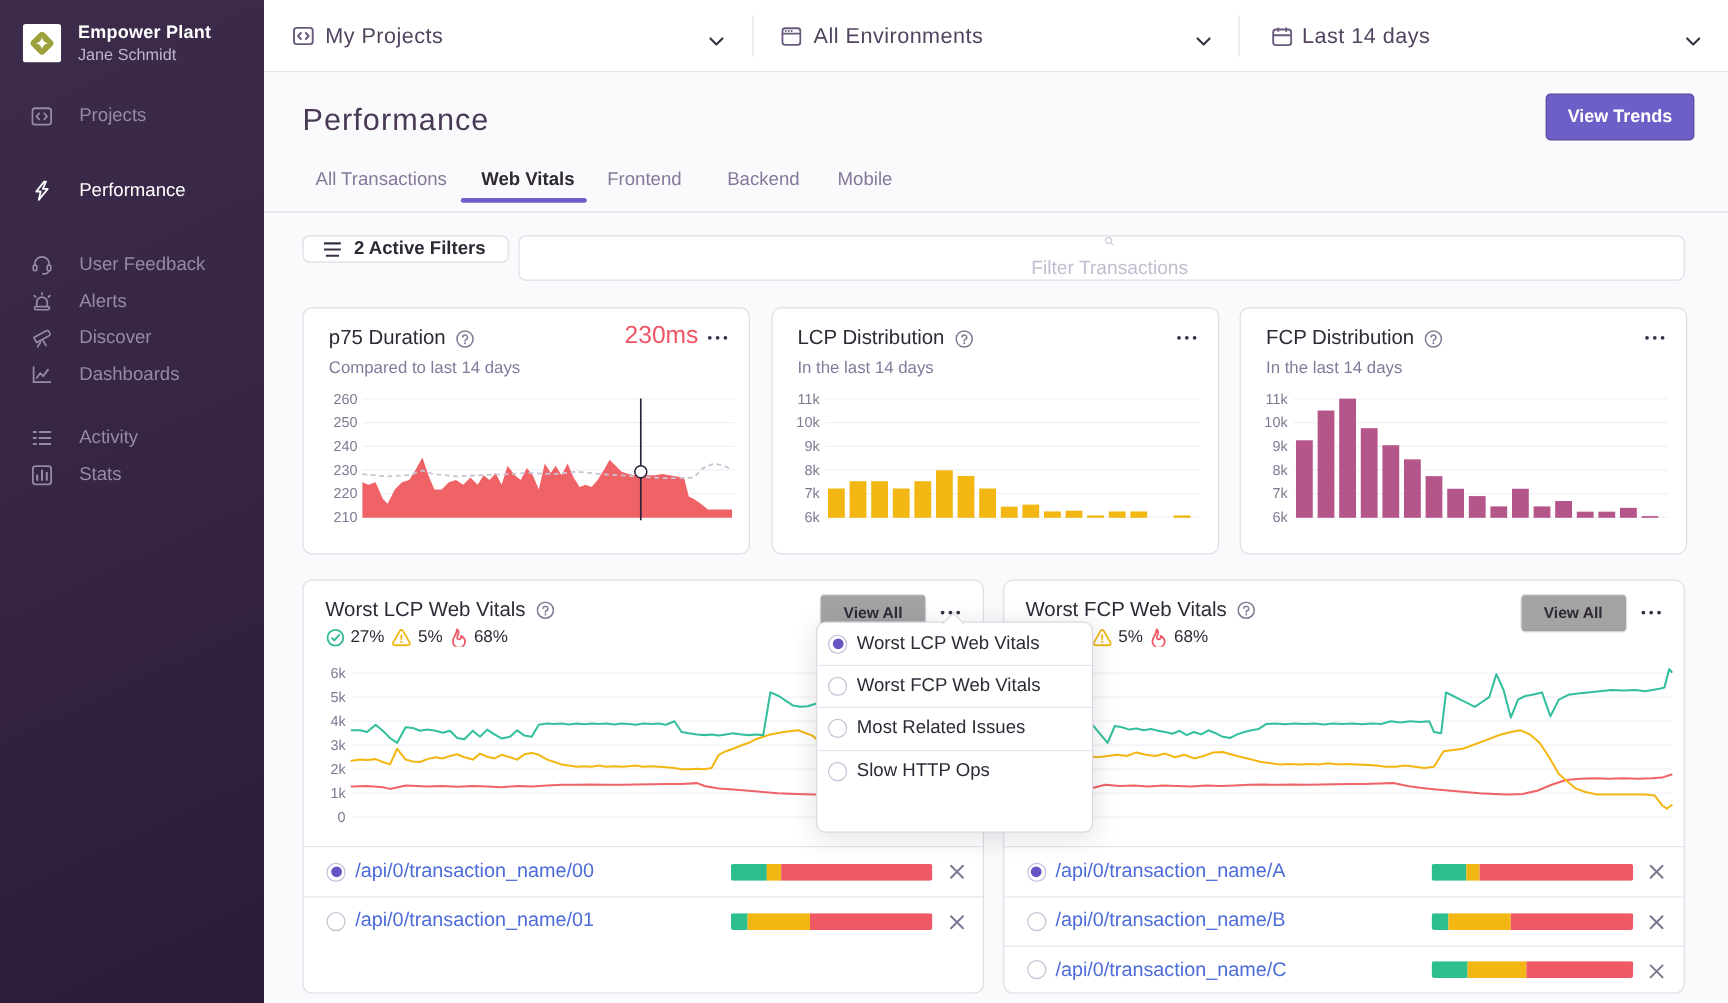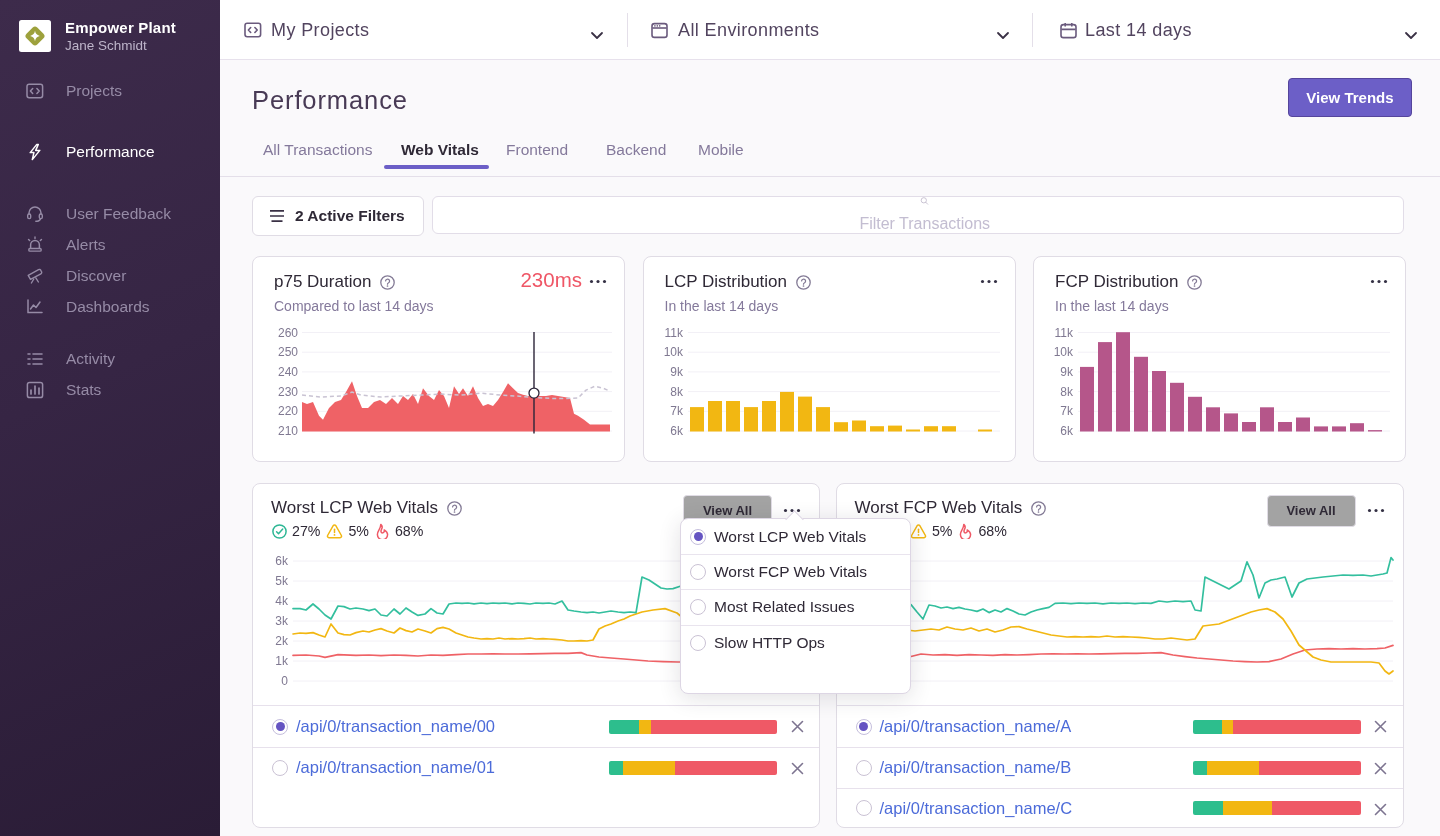--- a/index.html
+++ b/index.html
@@ -1,38 +1,38 @@
 <!DOCTYPE html>
 <html><head><meta charset="utf-8"><style>
 * { margin:0; padding:0; box-sizing:border-box; }
 html,body { width:1440px; height:836px; font-family:"Liberation Sans",sans-serif; overflow:hidden; background:#faf9fb; }
 
 .sidebar { position:absolute; left:0; top:0; width:220px; height:836px; background:linear-gradient(155deg,#3d2b4b 0%,#362544 45%,#2a1c36 100%); }
 .org { position:absolute; left:19px; top:20px; }
 .orgname { position:absolute; left:65px; top:19px; width:150px; color:#fff; font-size:15px; font-weight:bold; letter-spacing:.2px; }
 .orguser { position:absolute; left:65px; top:38px; width:150px; color:#beb5ca; font-size:13.5px; }
-.snav { position:absolute; left:26px; height:31px; width:190px; display:flex; color:#968ba6; font-size:15.5px; }
+.snav { position:absolute; left:26px; height:31px; width:190px; display:flex; align-items:center; color:#968ba6; font-size:15.5px; }
 .snav .sic { margin-right:22px; flex:0 0 auto; }
 .snav span { white-space:nowrap; }
 .snav.active { color:#fff; }
 
 .topbar { position:absolute; left:220px; top:0; width:1220px; height:60px; background:#fff; border-bottom:1px solid #e7e1ec; }
 .tbdiv { position:absolute; top:13px; height:34px; width:1px; background:#e4dfe9; }
 .tblabel { position:absolute; top:20px; font-size:18px; color:#52445f; white-space:nowrap; letter-spacing:.4px; }
 .tbicon { position:absolute; top:21px; }
 .tbchev { position:absolute; top:26px; }
 
 .pagehead { position:absolute; left:220px; top:61px; width:1220px; height:116px; border-bottom:1px solid #e4dfe9; }
 h1 { position:absolute; left:32px; top:25px; font-size:25.5px; font-weight:normal; color:#483a55; letter-spacing:.9px; }
 .viewtrends { position:absolute; left:1068px; top:17px; width:124px; height:39px; background:#6c5fc7; border:1px solid #55459c; border-radius:4px; color:#fff; font-size:15px; font-weight:bold; text-align:center; line-height:37px; }
 .tab { position:absolute; top:80px; font-size:15.5px; color:#84799b; white-space:nowrap; }
 .tab.on { color:#2f2936; font-weight:bold; }
 .tabline { position:absolute; left:164px; top:104px; width:105px; height:4px; background:#6c5fc7; border-radius:2px; }
 
-.filterbtn { position:absolute; left:252px; top:196px; width:172px; height:40px; background:#fff; border:1px solid #e0dce5; border-radius:6px; display:flex; align-items:center; padding-left:16px; gap:10px; font-size:15.5px; font-weight:bold; color:#2f2936; }
+.filterbtn { position:absolute; left:252px; top:196px; width:172px; height:23px; background:#fff; border:1px solid #e0dce5; border-radius:6px; display:flex; align-items:center; padding-left:16px; gap:10px; font-size:15.5px; font-weight:bold; color:#2f2936; }
 .searchbox { position:absolute; left:432px; top:196px; width:971.5px; height:38px; background:#fff; border:1px solid #e2dde8; border-radius:6px; display:flex; align-items:center; padding-left:14px; gap:10px; font-size:16px; color:#c3bdd1;flex-direction:column; }
 
 .card { position:absolute; background:#fff; border:1px solid #e0dce5; border-radius:8px; }
 .ctitle { position:absolute; left:21px; top:15px; font-size:17px; font-weight:normal; color:#2f2936; display:flex; align-items:center; gap:9px; }
 .csub { position:absolute; left:21px; top:41px; font-size:14px; color:#84799b; }
 .cdots { position:absolute; right:17px; top:22px; line-height:0; }
 .cvalue { position:absolute; right:42px; top:10.5px; font-size:20.5px; font-weight:normal; color:#ef5666; }
 .chartwrap { position:absolute; left:0; top:0; }
 
 .pctrow { position:absolute; left:19px; top:39px; display:flex; align-items:center; gap:5px; font-size:14.2px; color:#2f2936; }

